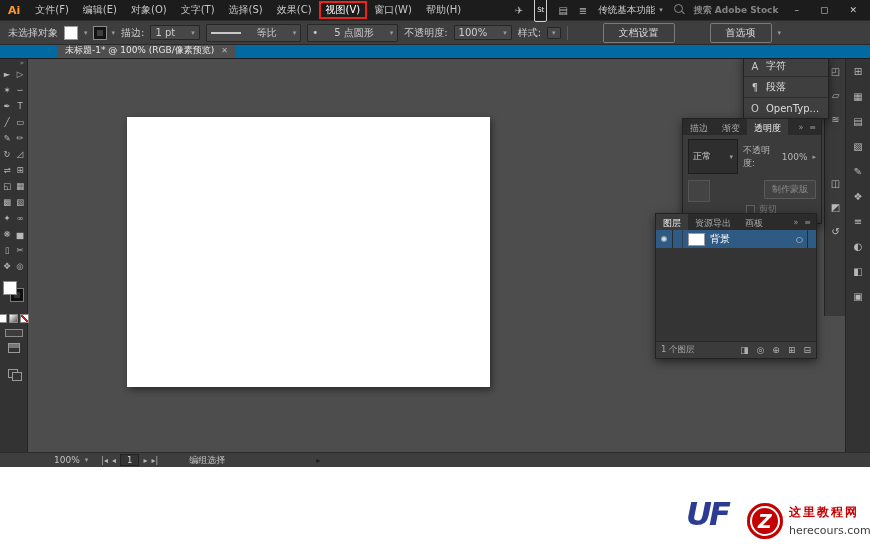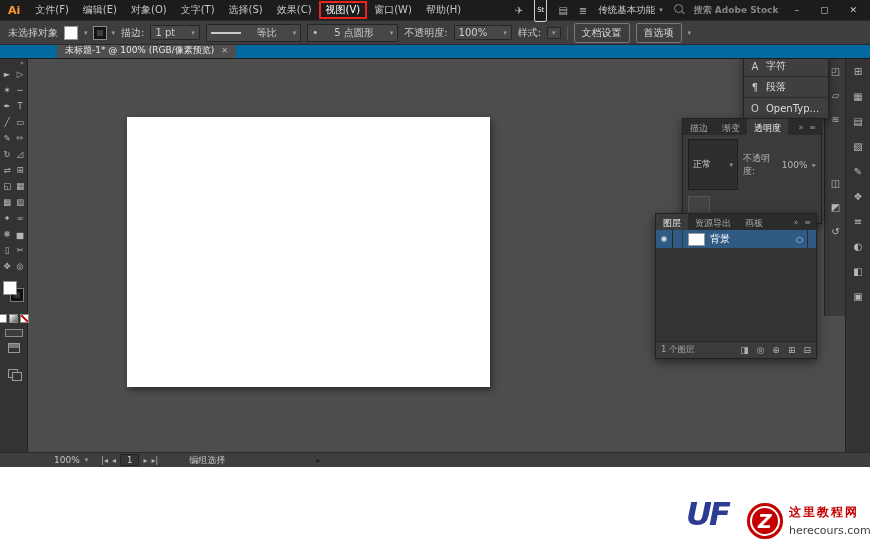--- a/index.html
+++ b/index.html
@@ -23,21 +23,21 @@
   .search-text{color:#848484;font-size:9px;}
   .winbtn{color:#cccccc;font-size:9px;padding:0 5px;}
 
   
   .controlbar{position:absolute;left:0;top:20px;right:0;height:23px;background:#3e3e3e;border-top:1px solid #2a2a2a;border-bottom:1px solid #2a2a2a;display:flex;align-items:center;gap:6px;padding:0 8px;font-size:10px;color:#cccccc;z-index:55;}
   .cb-label{white-space:nowrap;}
   .swatch-fill{width:12px;height:12px;background:#fff;border:1px solid #9a9a9a;display:inline-block;}
   .swatch-stroke{width:6px;height:6px;border:3px solid #141414;outline:1px solid #8a8a8a;display:inline-block;background:transparent;}
   .cb-box{background:#474747;border:1px solid #262626;padding:1px 4px;display:flex;align-items:center;gap:16px;border-radius:1px;white-space:nowrap;}
   .profile-line{display:inline-block;width:30px;border-top:2px solid #c9c9c9;}
-  .cb-btn{border:1px solid #7a7a7a;border-radius:2px;padding:2px 7px;color:#dddddd;white-space:nowrap;}
+  .cb-btn{border:1px solid #7a7a7a;border-radius:2px;padding:2px 15px;color:#dddddd;white-space:nowrap;margin-left:29px;}
   .cb-sep{width:1px;height:14px;background:#5a5a5a;}
 
   
   .tabbar{position:absolute;left:0;top:43px;right:0;height:15px;background:#0369a1;border-bottom:1px solid #1d1d1d;z-index:50;}
   .doc-tab{position:absolute;left:57px;top:0;height:15px;background:#4f4f4f;color:#e6e6e6;font-size:9px;display:flex;align-items:center;gap:7px;padding:0 8px;}
   .tab-close{color:#b5b5b5;font-size:8px;}
 
   
   .toolbar{position:absolute;left:0;top:58px;bottom:14px;width:27px;background:#333333;border-right:1px solid #252525;z-index:30;display:flex;flex-direction:column;align-items:center;}
   .tb-collapse{align-self:flex-end;color:#9a9a9a;font-size:7px;padding:1px 3px 0 0;}
@@ -72,21 +72,21 @@
   .ptab.active{background:#3b3b3b;color:#eeeeee;}
   .ptab-icons{margin-left:auto;display:flex;gap:6px;align-items:center;padding-right:5px;color:#9a9a9a;font-size:8px;}
 
   .char-panel{left:743px;top:55px;width:84px;z-index:40;background:#3f3f3f;}
   .char-row{height:20px;display:flex;align-items:center;gap:6px;padding:0 6px;border-bottom:1px solid #2d2d2d;color:#dddddd;font-size:10px;}
   .char-row:last-child{border-bottom:none;}
   .char-ic{width:10px;text-align:center;color:#c9c9c9;font-size:10px;}
 
   .trans-panel{left:682px;top:118px;width:138px;height:104px;z-index:41;}
   .trans-body{padding:4px 5px;}
-  .dd-box{background:#2e2e2e;border:1px solid #1e1e1e;font-size:9px;color:#cccccc;display:flex;align-items:center;gap:5px;padding:18px 4px;width:46px;justify-content:space-between;}
+  .dd-box{background:#2e2e2e;border:1px solid #1e1e1e;font-size:9px;color:#cccccc;display:flex;align-items:center;gap:5px;padding:10px 4px;width:46px;justify-content:space-between;}
   .trans-row1{display:flex;align-items:center;gap:5px;font-size:9px;color:#b5b5b5;}
   .trans-content{display:flex;margin-top:6px;gap:8px;}
   .trans-thumb{width:20px;height:20px;border:1px solid #555;background:#434343;}
   .trans-right{flex:1;display:flex;flex-direction:column;align-items:flex-end;gap:4px;}
   .mask-btn{border:1px solid #5a5a5a;background:#424242;color:#8a8a8a;font-size:9px;padding:2px 7px;border-radius:1px;}
   .chk-row{display:flex;align-items:center;gap:4px;font-size:9px;color:#7a7a7a;align-self:flex-start;margin-left:28px;}
   .chk{width:7px;height:7px;border:1px solid #5f5f5f;background:#383838;display:inline-block;}
 
   .layers-panel{left:655px;top:213px;width:160px;height:144px;z-index:42;display:flex;flex-direction:column;}
   .layer-list{flex:1;background:#343434;}
@@ -293,20 +293,31 @@
         <span class="dd-box">
           <span>正常</span>
           <span class="caret">▾</span>
         </span>
         <span>不透明度:</span>
         <span>100%</span>
         <span class="caret">▸</span>
       </div>
       <div class="trans-content">
         <span class="trans-thumb"></span>
+        <div class="trans-right">
+          <span class="mask-btn">制作蒙版</span>
+          <span class="chk-row">
+            <span class="chk"></span>
+            <span>剪切</span>
+          </span>
+          <span class="chk-row">
+            <span class="chk"></span>
+            <span>反相蒙版</span>
+          </span>
+        </div>
       </div>
     </div>
   </div>
 
   <div class="panel layers-panel">
     <div class="panel-tabs">
       <span class="ptab active">图层</span>
       <span class="ptab">资源导出</span>
       <span class="ptab">画板</span>
       <span class="ptab-icons">

